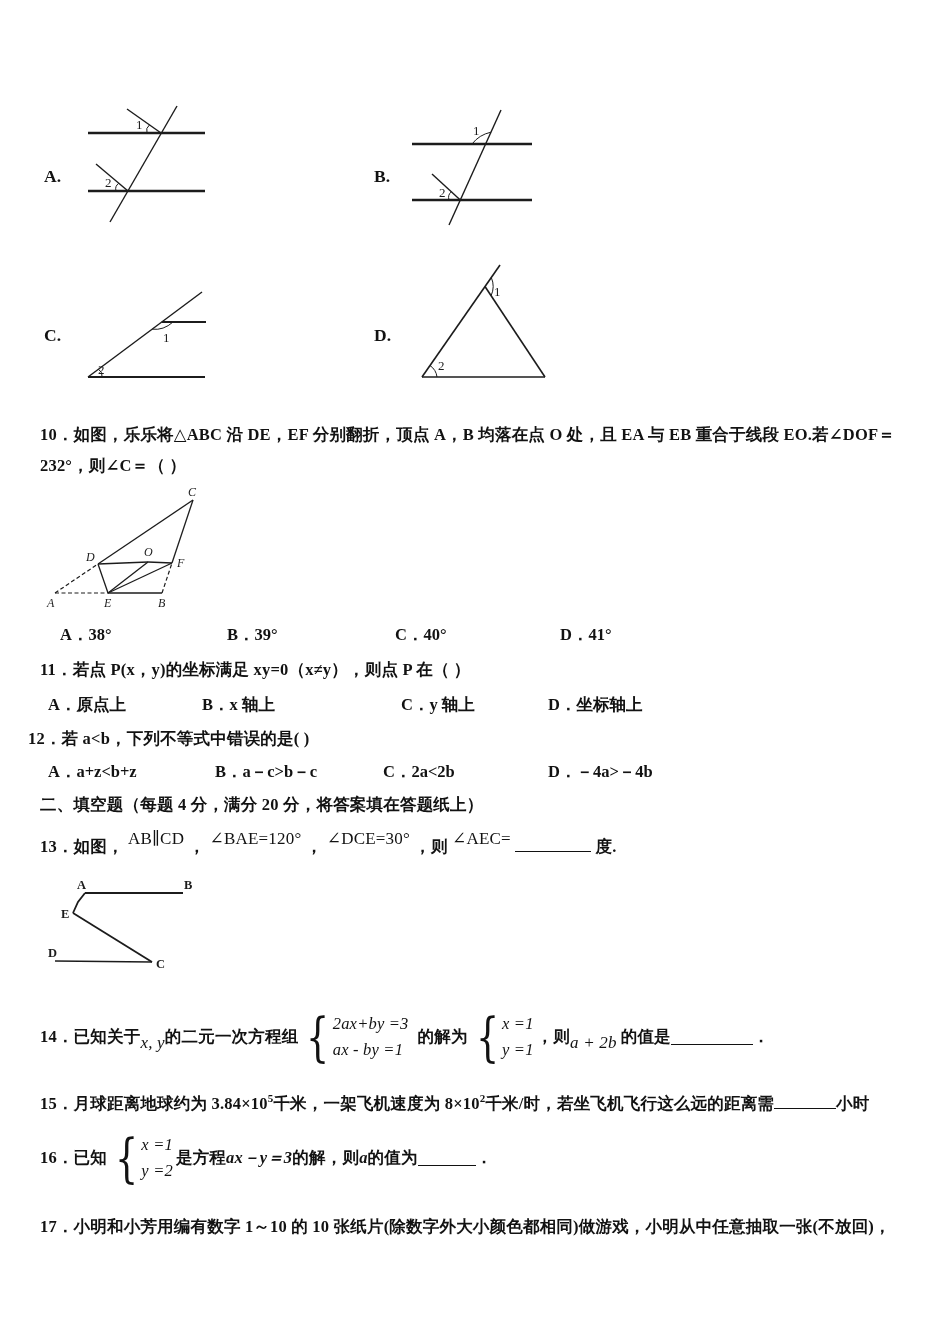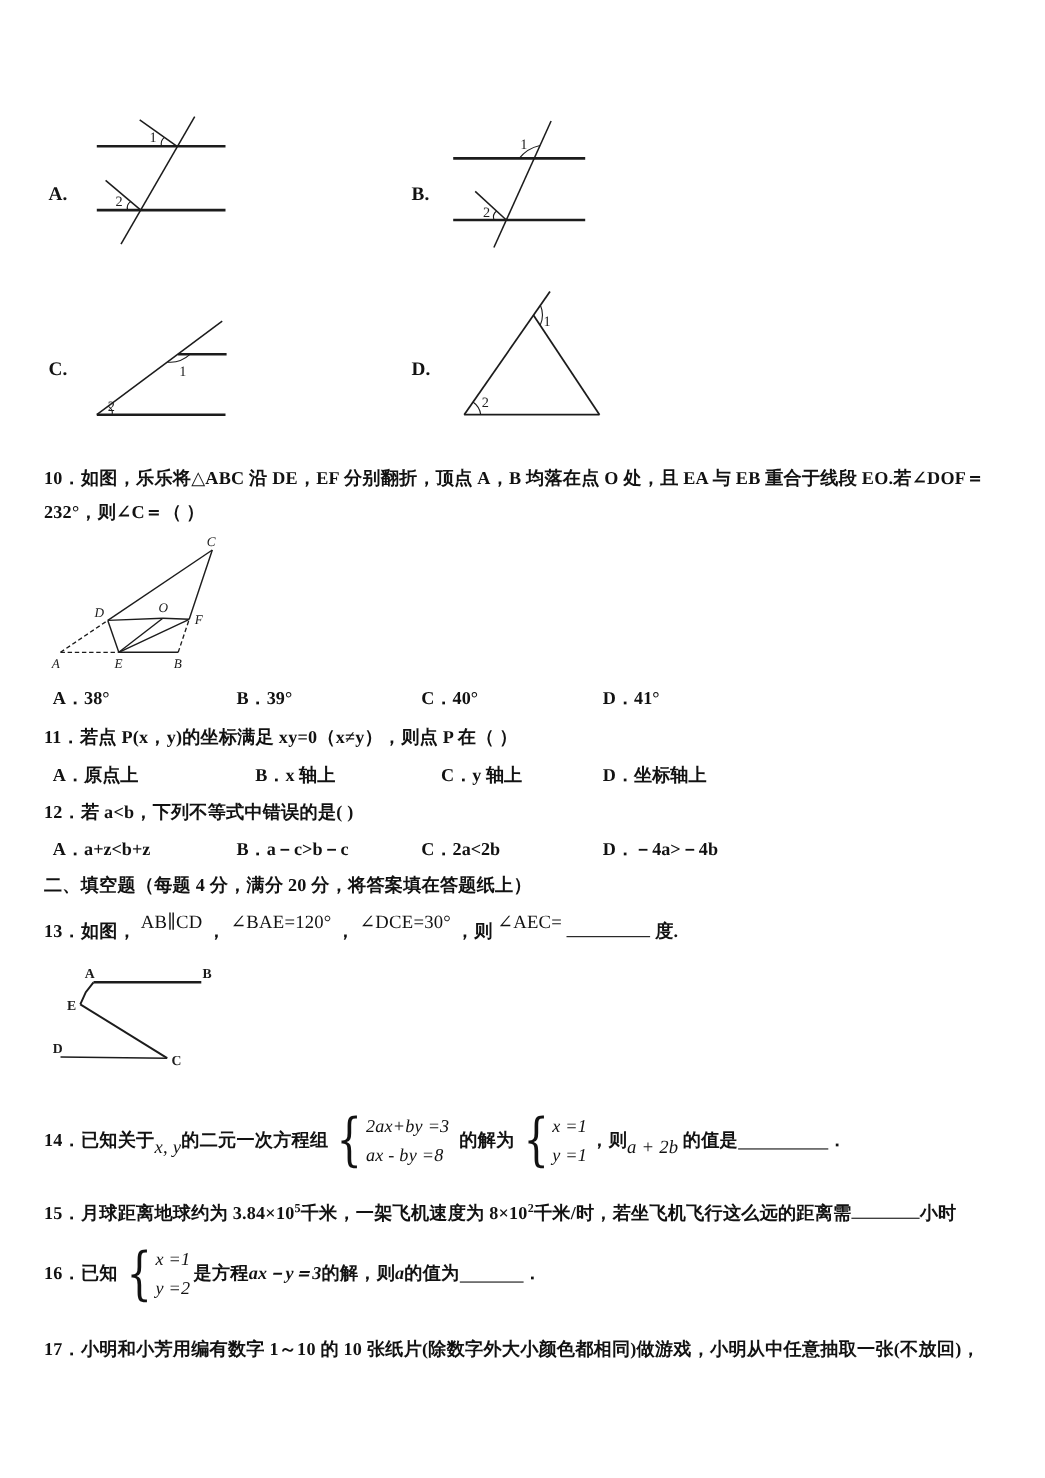--- a/index.html
+++ b/index.html
@@ -112,36 +112,36 @@
     <line x1="110" y1="79" x2="134" y2="80" stroke-width="1.3"></line>
     <text class="ptlabel-italic" x="150" y="13">C</text>
     <text class="ptlabel-italic" x="48" y="78">D</text>
     <text class="ptlabel-italic" x="106" y="73">O</text>
     <text class="ptlabel-italic" x="139" y="84">F</text>
     <text class="ptlabel-italic" x="9" y="124">A</text>
     <text class="ptlabel-italic" x="66" y="124">E</text>
     <text class="ptlabel-italic" x="120" y="124">B</text>
   </svg>
 
-  <div style="position:absolute; top:624px; left:0; width:756px; height:22px;padding-left:27px;">
+  <div style="position:absolute; top:624px; left:12px; width:756px; height:22px;padding-left:27px;">
     <span class="opt" style="left:48px;">A．38°</span>
     <span class="opt" style="left:215px;">B．39°</span>
     <span class="opt" style="left:383px;">C．40°</span>
     <span class="opt" style="left:548px;">D．41°</span>
   </div>
 
   <div class="t" style="left:40px; top:659px;">11．若点 P(x，y)的坐标满足 xy=0（x≠y），则点 P 在（    ）</div>
   <div style="position:absolute; top:694px; left:0; width:950px; height:22px;">
     <span class="opt" style="left:48px;">A．原点上</span>
-    <span class="opt" style="left:232px;font-family:Liberation Serif, serif;">B．x 轴上</span>
+    <span class="opt" style="left:202px;font-family:Liberation Serif, serif;">B．x 轴上</span>
     <span class="opt" style="left:383px;margin-left:18px;">C．y 轴上</span>
     <span class="opt" style="left:548px;">D．坐标轴上</span>
   </div>
 
-  <div class="t" style="left:40px; top:728px;">12．若 a&lt;b，下列不等式中错误的是(      )</div>
+  <div class="t" style="left:28px; top:728px;">12．若 a&lt;b，下列不等式中错误的是(      )</div>
   <div style="position:absolute; top:761px; left:0; width:950px; height:22px;">
     <span class="opt" style="left:48px;">A．a+z&lt;b+z</span>
     <span class="opt" style="left:215px;">B．a－c&gt;b－c</span>
     <span class="opt" style="left:383px;">C．2a&lt;2b</span>
     <span class="opt" style="left:548px;">D．－4a&gt;－4b</span>
   </div>
 
   <div class="t" style="left:40px; top:794px;">二、填空题（每题 4 分，满分 20 分，将答案填在答题纸上）</div>
 
   <div class="t" style="left:40px; top:836px;">
@@ -170,21 +170,21 @@
   </svg>
 
   <div class="t flexrow" style="left:40px; top:1008px; height:58px;">
     <span class="cn">14．已知关于</span>
     <span class="lowered">x, y</span>
     <span class="cn">的二元一次方程组</span>
     <span class="system">
       <span class="brace">{</span>
       <span class="rows">
         <span class="row">2ax+by =3</span>
-        <span class="row">ax - by =8</span>
+        <span class="row">ax - by =1</span>
       </span>
     </span>
     <span class="cn" style="margin-left:6px;">的解为</span>
     <span class="system">
       <span class="brace">{</span>
       <span class="rows">
         <span class="row">x =1</span>
         <span class="row">y =1</span>
       </span>
     </span>

